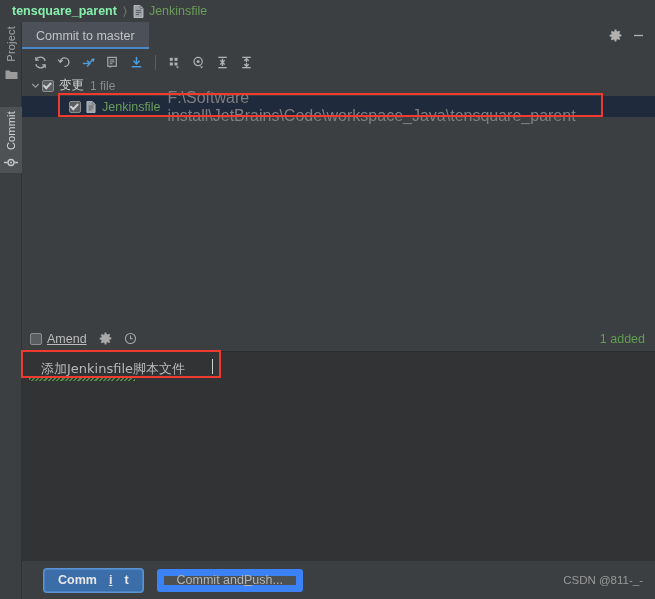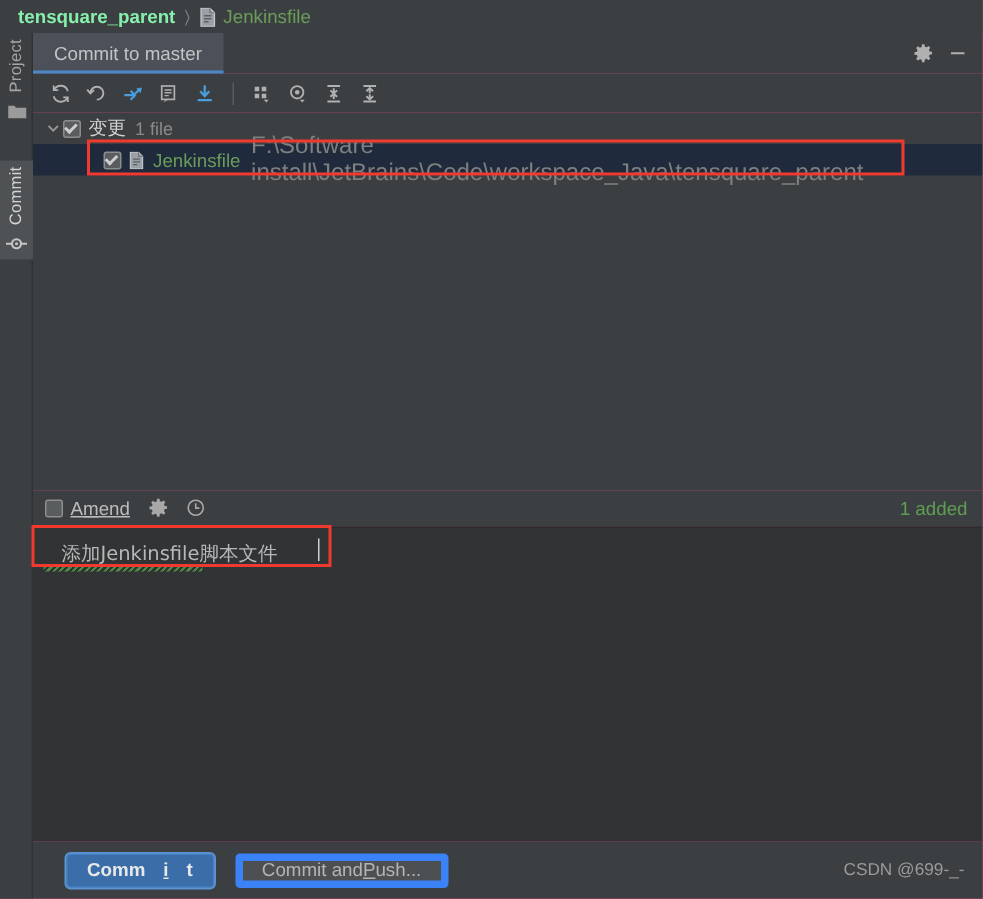--- a/index.html
+++ b/index.html
@@ -273,21 +273,21 @@
     color: #e8e8e8;
     border: 1px solid #4b83c4;
     box-shadow: 0 0 0 1px #5c93d4;
     font-weight: bold;
     gap: 12px;
   }
   #btn-commit u { text-decoration: underline; }
   #btn-commit-push {
     background: #4c5052;
     color: #b4b4b4;
-    border: 5px solid #3b82f6;
+    border: 7px solid #3b82f6;
     margin-left: 14px;
   }
   #btn-commit-push u { text-decoration: underline; }
   #watermark {
     margin-left: auto;
     color: #9a9a9a;
     font-size: 11.5px;
     font-family: "Liberation Sans", sans-serif;
   }
   .ico { display:block; }
@@ -484,17 +484,17 @@
       <div class="btn" id="btn-commit">
           <span>Comm</span>
           <u>i</u>
           <span>t</span>
         </div>
       <div class="btn" id="btn-commit-push">
           <span>Commit and </span>
           <u>P</u>
           <span>ush...</span>
         </div>
-      <div id="watermark">CSDN @699-_-</div>
+      <div id="watermark">CSDN @811-_-</div>
     </div>
 
   </div>
 </div>
 
 </body></html>

